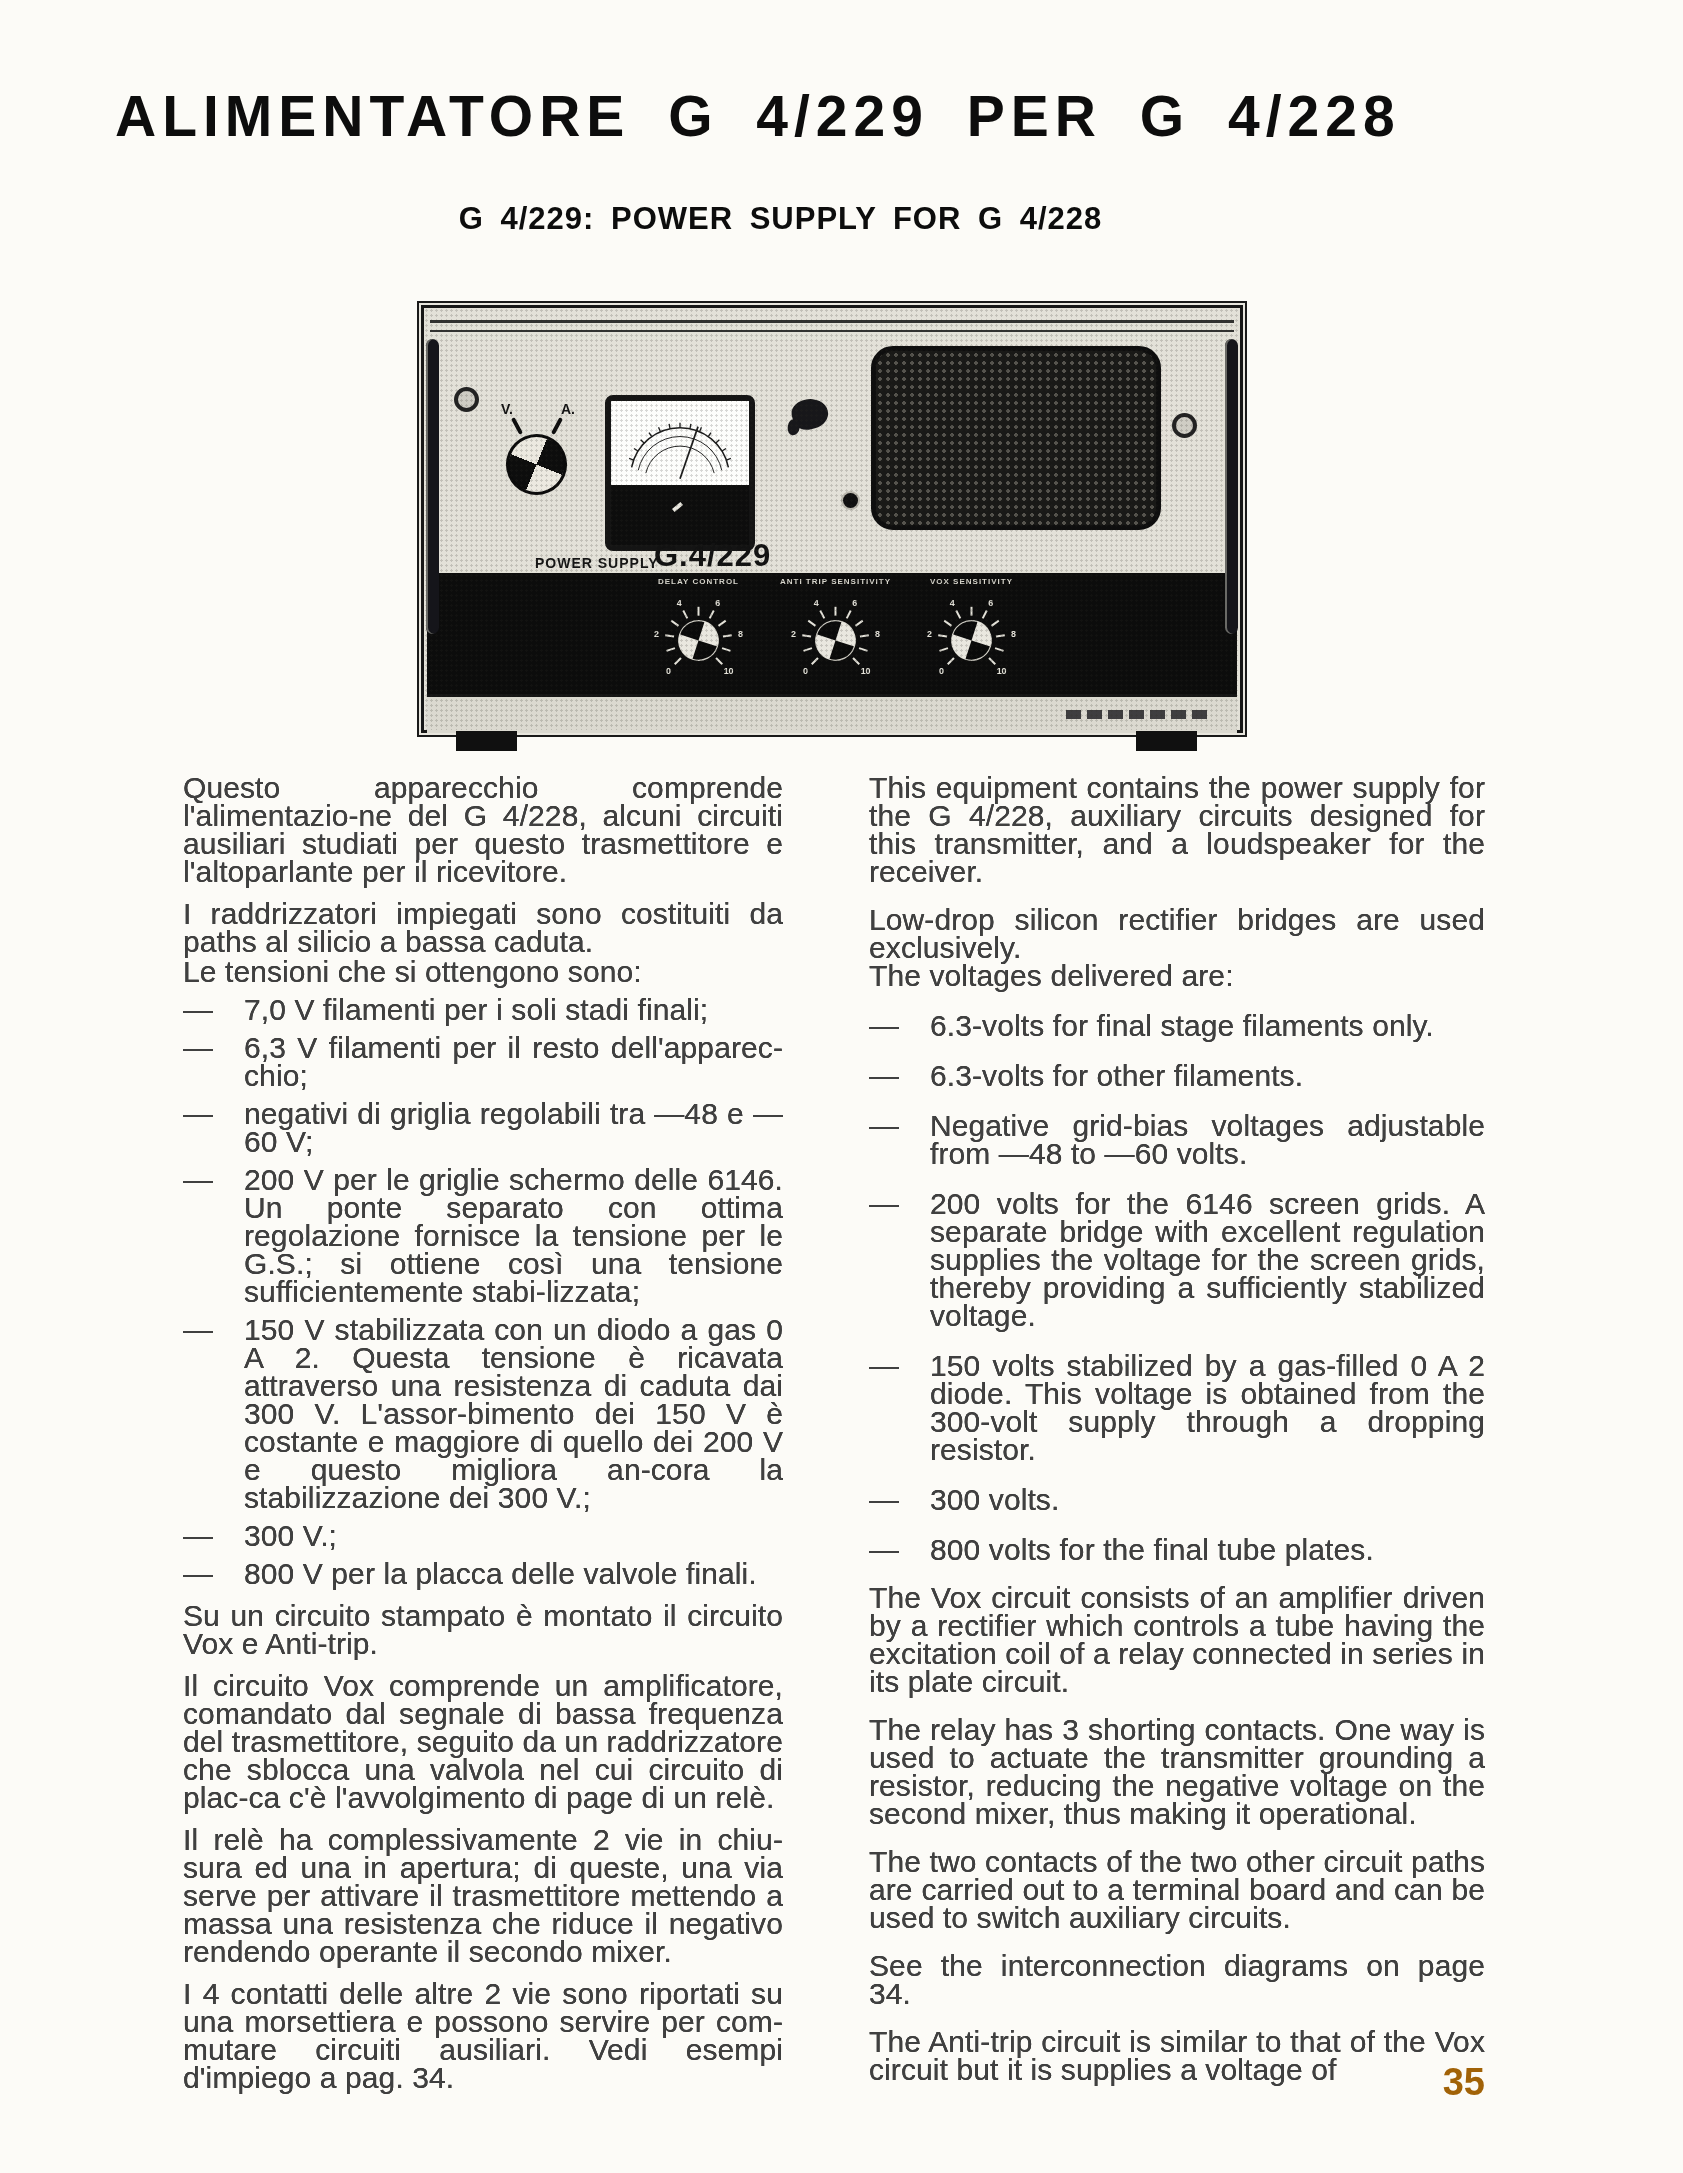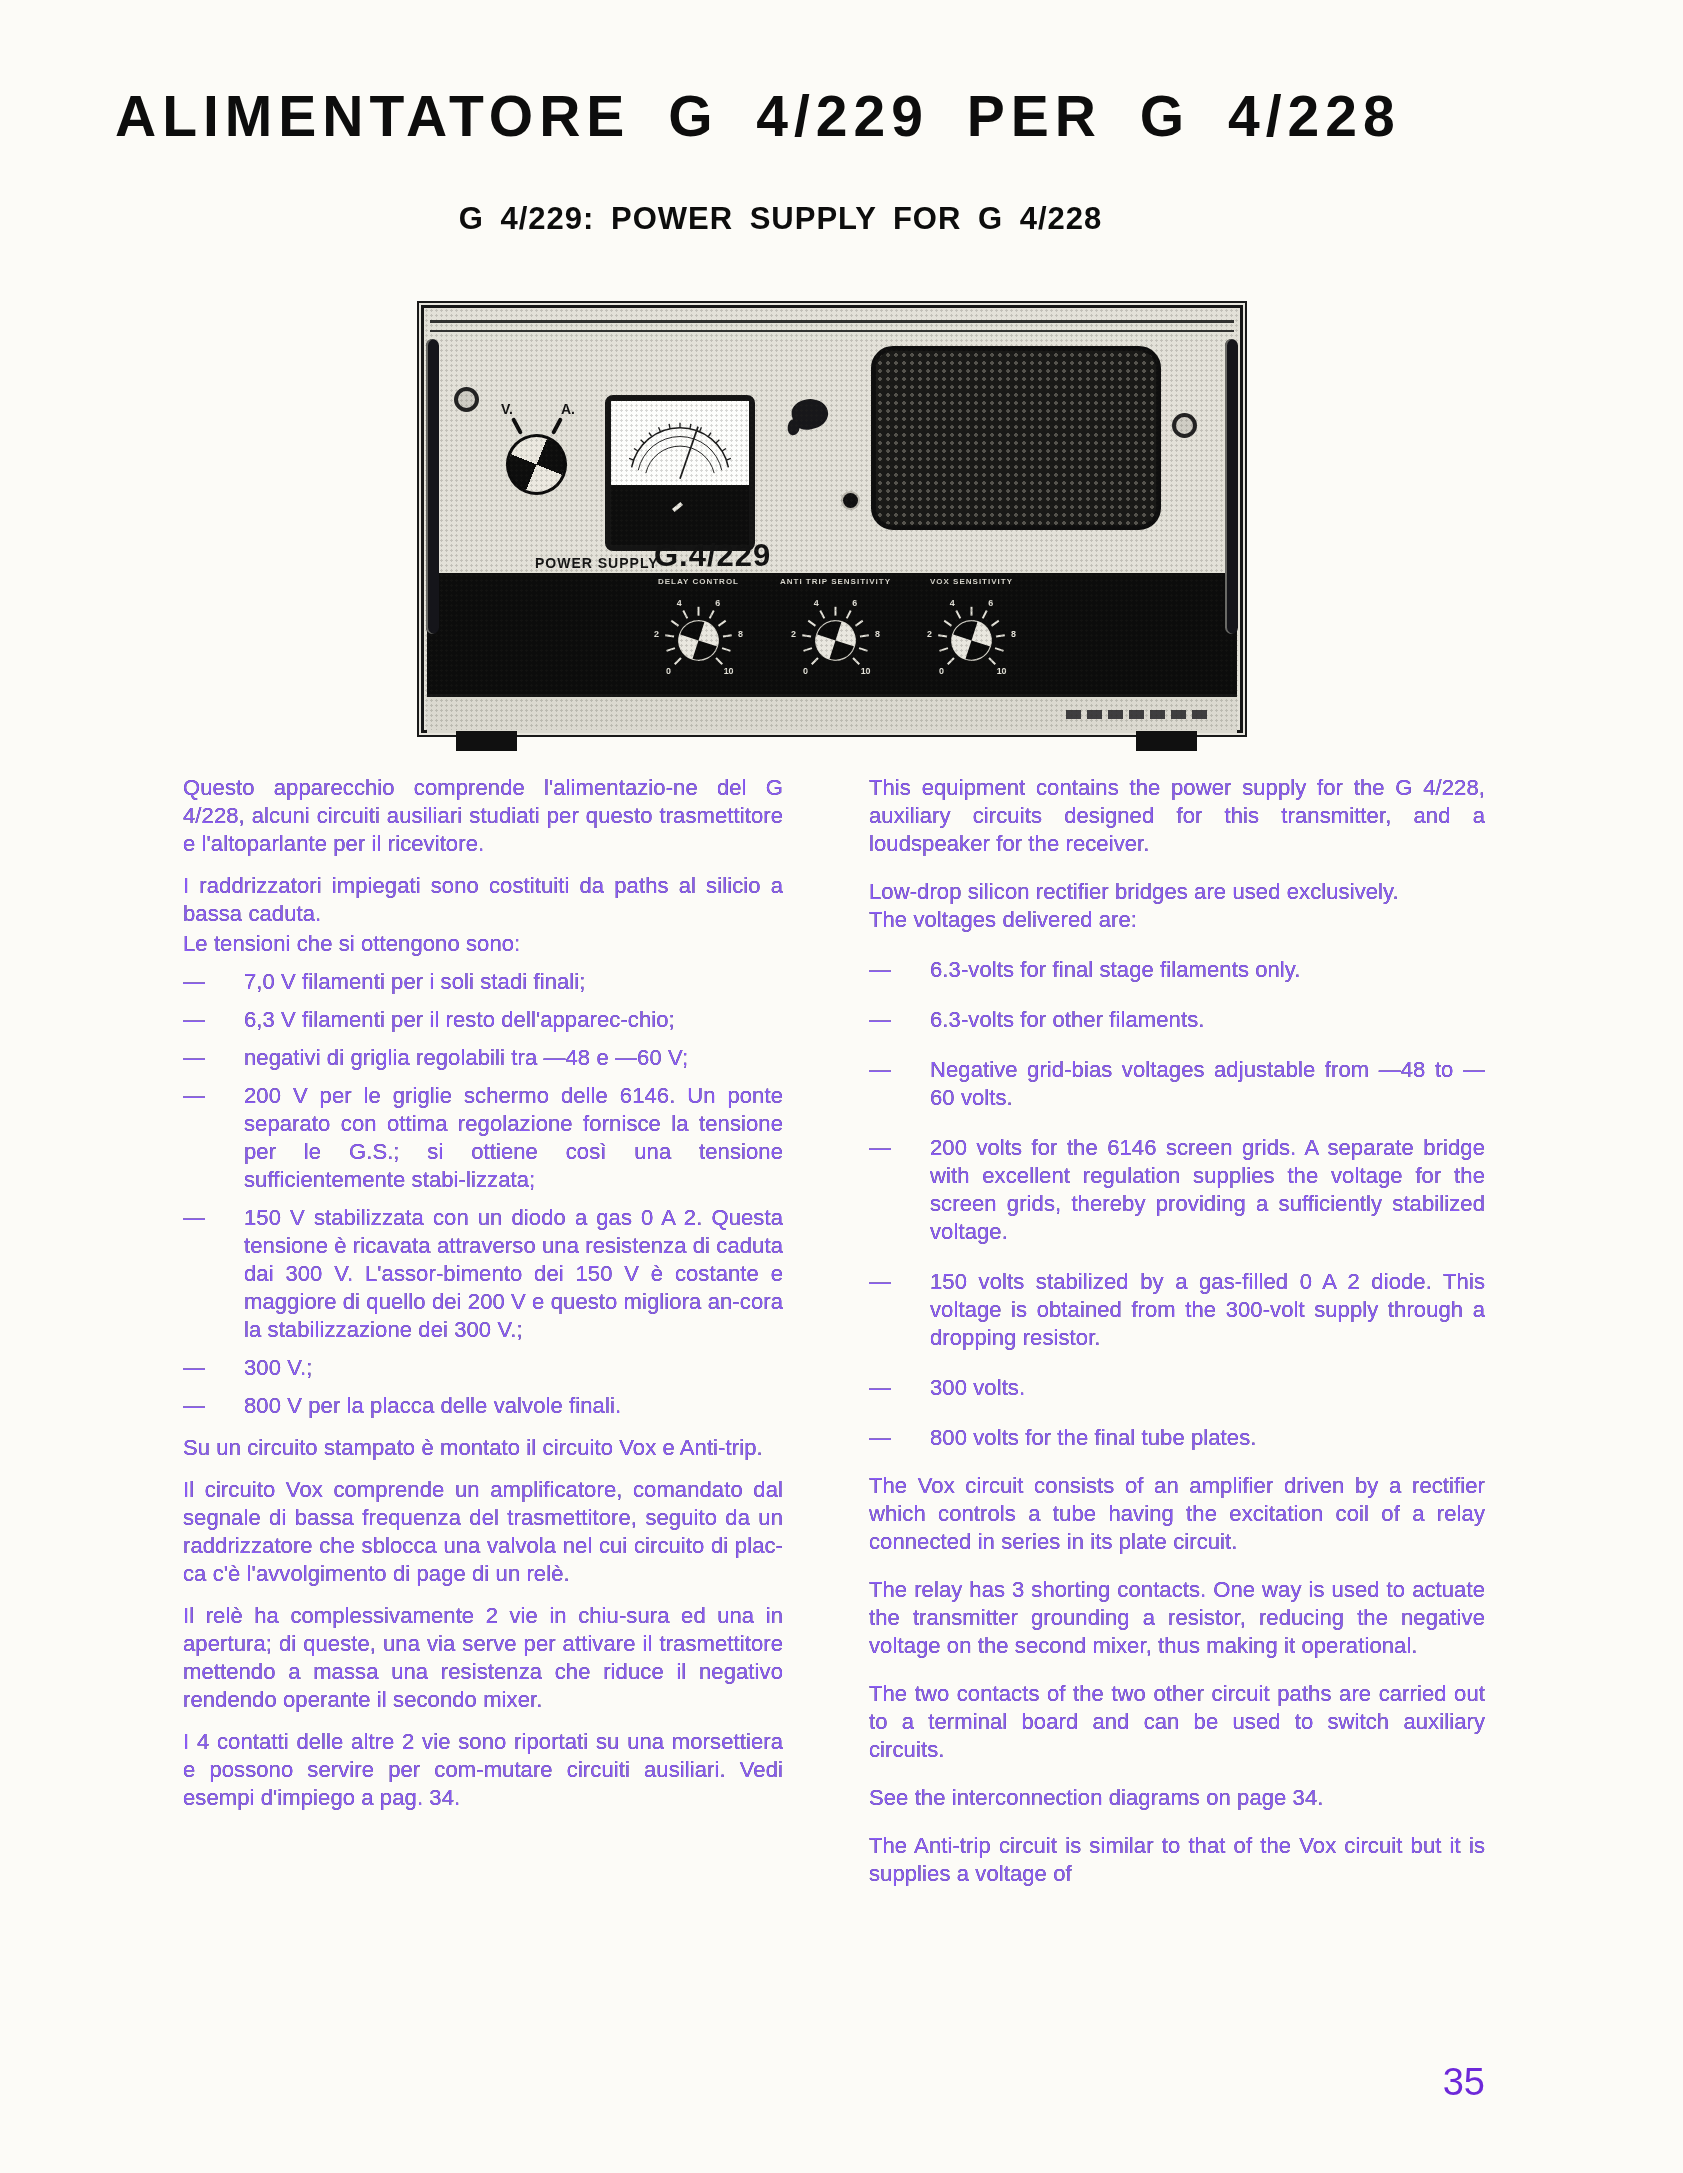--- a/index.html
+++ b/index.html
@@ -83,32 +83,32 @@
   .knum{fill:#e4e2d9;font-size:9px;font-family:"Liberation Sans",sans-serif;
     text-anchor:middle;font-weight:bold;}
   
   .bstrip{position:absolute;left:3px;right:3px;top:386px;height:36px;background:#dbd9d0;
     border-top:3px solid #141414;}
   .smudge{position:absolute;left:639px;top:13px;width:144px;height:9px;opacity:.85;
     background:repeating-linear-gradient(90deg,#232327 0 15px,transparent 15px 21px);}
   .foot{position:absolute;top:426px;width:61px;height:20px;background:#101010;}
   .foot.l{left:35px;} .foot.r{left:715px;}
   
-  .col{position:absolute;top:774px;text-align:justify;font-size:22px;line-height:28px;
-    color:#8b5cf6;text-shadow:0 0 0.5px #1a1a1a;letter-spacing:0.1px;}
+  .col{position:absolute;top:774px;text-align:justify;font-size:30px;line-height:28px;
+    color:#404040;text-shadow:0 0 0.5px #1a1a1a;letter-spacing:0.1px;}
   .col-it{left:183px;width:600px;}
   .col-en{left:869px;width:616px;}
   .blk{margin:0;}
   .col-it .p{margin-top:14px;} .col-it .pt{margin-top:2px;} .col-it .b{margin-top:10px;}
   .col-en .p{margin-top:20px;} .col-en .pt{} .col-en .b{margin-top:22px;}
   .col .blk:first-child{margin-top:0;}
   .b{display:grid;grid-template-columns:61px 1fr;}
   .dash{text-align:left;}
-  .pagenum{position:absolute;right:198px;top:2061px;font-size:38px;font-weight:normal;
-    color:#6d28d9;text-align:center;}
+  .pagenum{position:absolute;right:198px;top:2061px;font-size:38px;font-weight:bold;
+    color:#a16207;text-align:center;}
 </style>
 </head>
 <body>
 
 <div class="page">
 
   <h1 class="title">ALIMENTATORE G 4/229 PER G 4/228</h1>
   <h2 class="subtitle">G 4/229: POWER SUPPLY FOR G 4/228</h2>
 
   <div class="photo">

